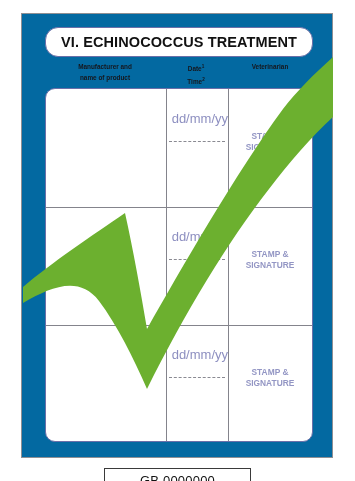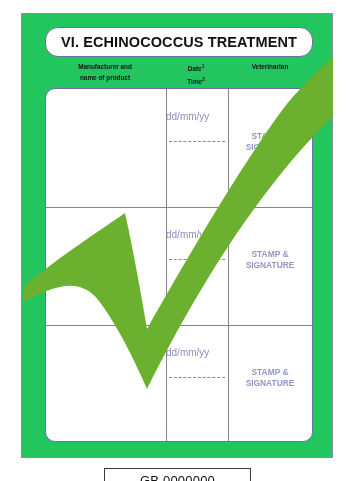--- a/index.html
+++ b/index.html
@@ -21,21 +21,21 @@
     left: 0; top: 0;
     width: 355px; height: 481px;
   }
 
   .page-sheet {
     position: absolute;
     left: 21px;
     top: 13px;
     width: 312px;
     height: 445px;
-    background: #22c55e;
+    background: #0369a1;
     border: 1px solid #8f8f93;
     box-sizing: border-box;
     overflow: hidden;
   }
 
   
   .title-banner {
     position: absolute;
     left: 23px;
     top: 13px;
@@ -122,22 +122,22 @@
     position: absolute;
     left: 120px;
     top: 0;
     width: 62px;
     height: 118px;
   }
   .date-text {
     position: absolute;
     left: 0; right: 0;
     top: 22px;
-    text-align: left;
-    font-size: 10px;
+    text-align: right;
+    font-size: 13px;
     color: #8d8fc0;
   }
   .date-dash {
     position: absolute;
     left: 3px;
     right: 3px;
     top: 52px;
     border-top: 1.4px dashed #8a8a92;
   }
 

